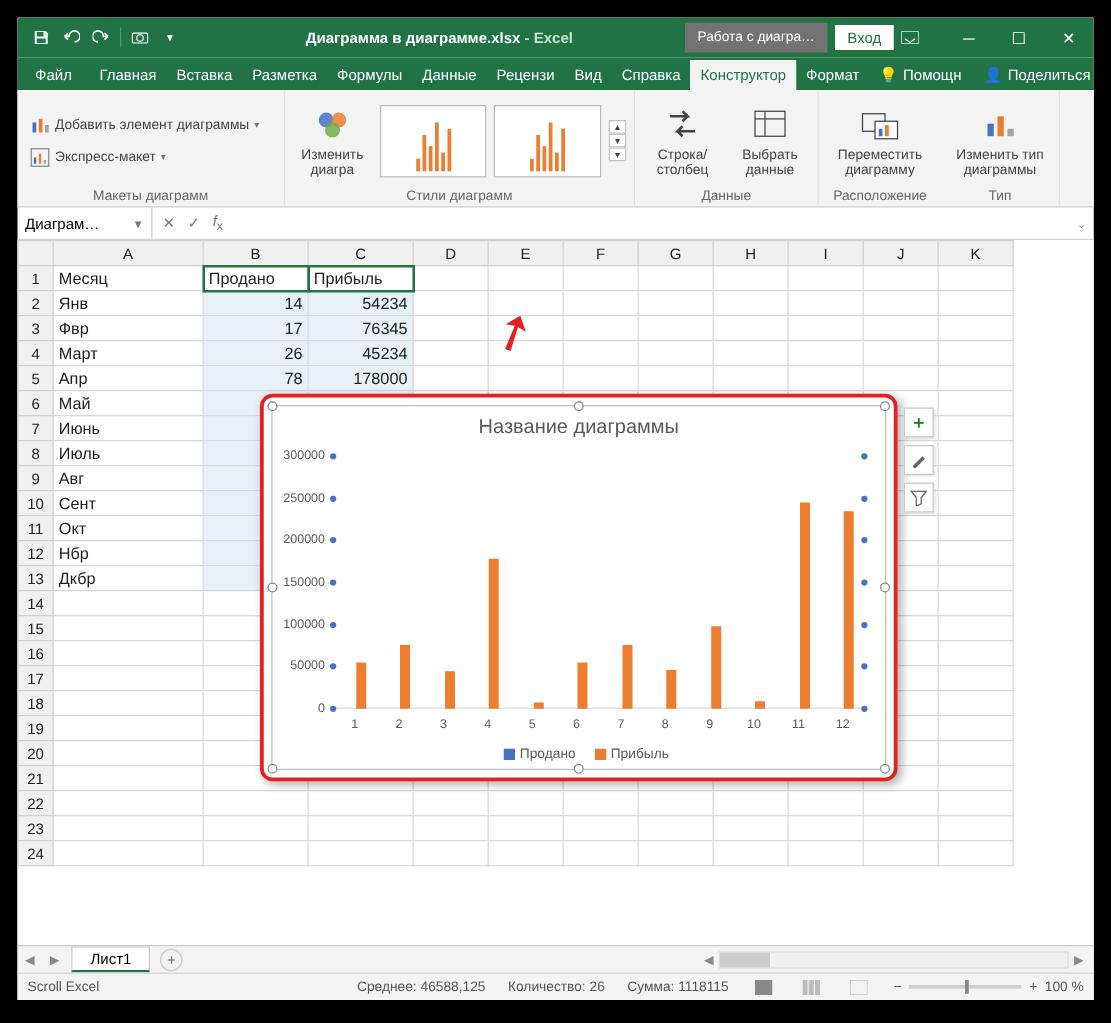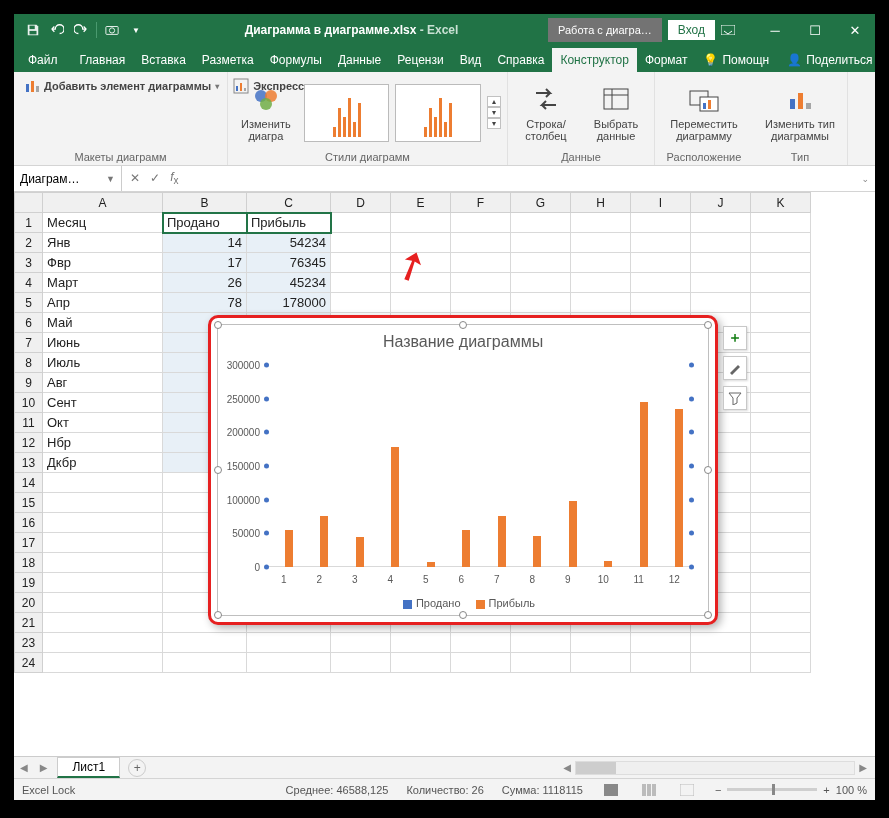--- a/index.html
+++ b/index.html
@@ -169,21 +169,21 @@
       </div>
     <div class="spacer"></div>
     <div class="share">
         <span>👤</span>
         <span>Поделиться</span>
       </div>
   </div>
 
   <div class="ribbon">
     <div class="rgroup" style="width:214px;">
-      <div class="body" style="flex-direction:row; align-items:flex-start; justify-content:space-between;font-weight:bold;">
+      <div class="body" style="flex-direction:column; align-items:flex-start; justify-content:center;">
         <div class="smallline">
           <svg width="16" height="16">
               <rect x="2" y="6" width="3" height="8" fill="#4472c4"></rect>
               <rect x="7" y="3" width="3" height="11" fill="#ed7d31"></rect>
               <rect x="12" y="8" width="3" height="6" fill="#a5a5a5"></rect>
             </svg>
           <span>Добавить элемент диаграммы</span>
             <span style="font-size:8px;color:#777;">▾</span>
         </div>
         <div class="smallline">
@@ -591,20 +591,34 @@
             <td class="cell colE"></td>
             <td class="cell colF"></td>
             <td class="cell colG"></td>
             <td class="cell colH"></td>
             <td class="cell colI"></td>
             <td class="cell colJ"></td>
             <td class="cell colK"></td>
           </tr>
           <tr>
             <td class="rowhdr">21</td>
+            <td class="cell colA"></td>
+            <td class="cell colB"></td>
+            <td class="cell colC"></td>
+            <td class="cell colD"></td>
+            <td class="cell colE"></td>
+            <td class="cell colF"></td>
+            <td class="cell colG"></td>
+            <td class="cell colH"></td>
+            <td class="cell colI"></td>
+            <td class="cell colJ"></td>
+            <td class="cell colK"></td>
+          </tr>
+          <tr>
+            <td class="rowhdr">22</td>
             <td class="cell colA"></td>
             <td class="cell colB"></td>
             <td class="cell colC"></td>
             <td class="cell colD"></td>
             <td class="cell colE"></td>
             <td class="cell colF"></td>
             <td class="cell colG"></td>
             <td class="cell colH"></td>
             <td class="cell colI"></td>
             <td class="cell colJ"></td>
@@ -744,21 +758,21 @@
     <div class="hscroll">
       <div class="arr">◀</div>
       <div class="track">
           <div class="thumb"></div>
         </div>
       <div class="arr">▶</div>
     </div>
   </div>
 
   <div class="status">
-    <span>Excel Lock</span>
+    <span>Scroll Excel</span>
     <div class="spacer"></div>
     <span><span>Среднее:</span> <span>46588,125</span></span>
     <span><span>Количество:</span> <span>26</span></span>
     <span><span>Сумма:</span> <span>1118115</span></span>
     <div class="viewbtn">
         <svg width="14" height="12">
           <rect width="14" height="12" fill="#888"></rect>
         </svg>
       </div>
     <div class="viewbtn">

